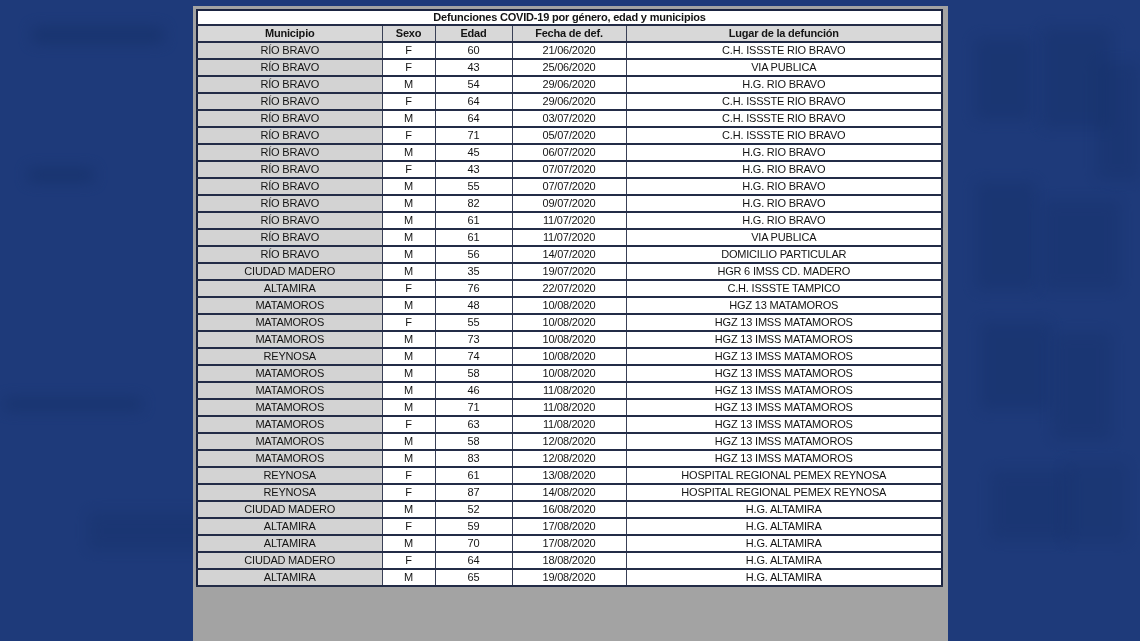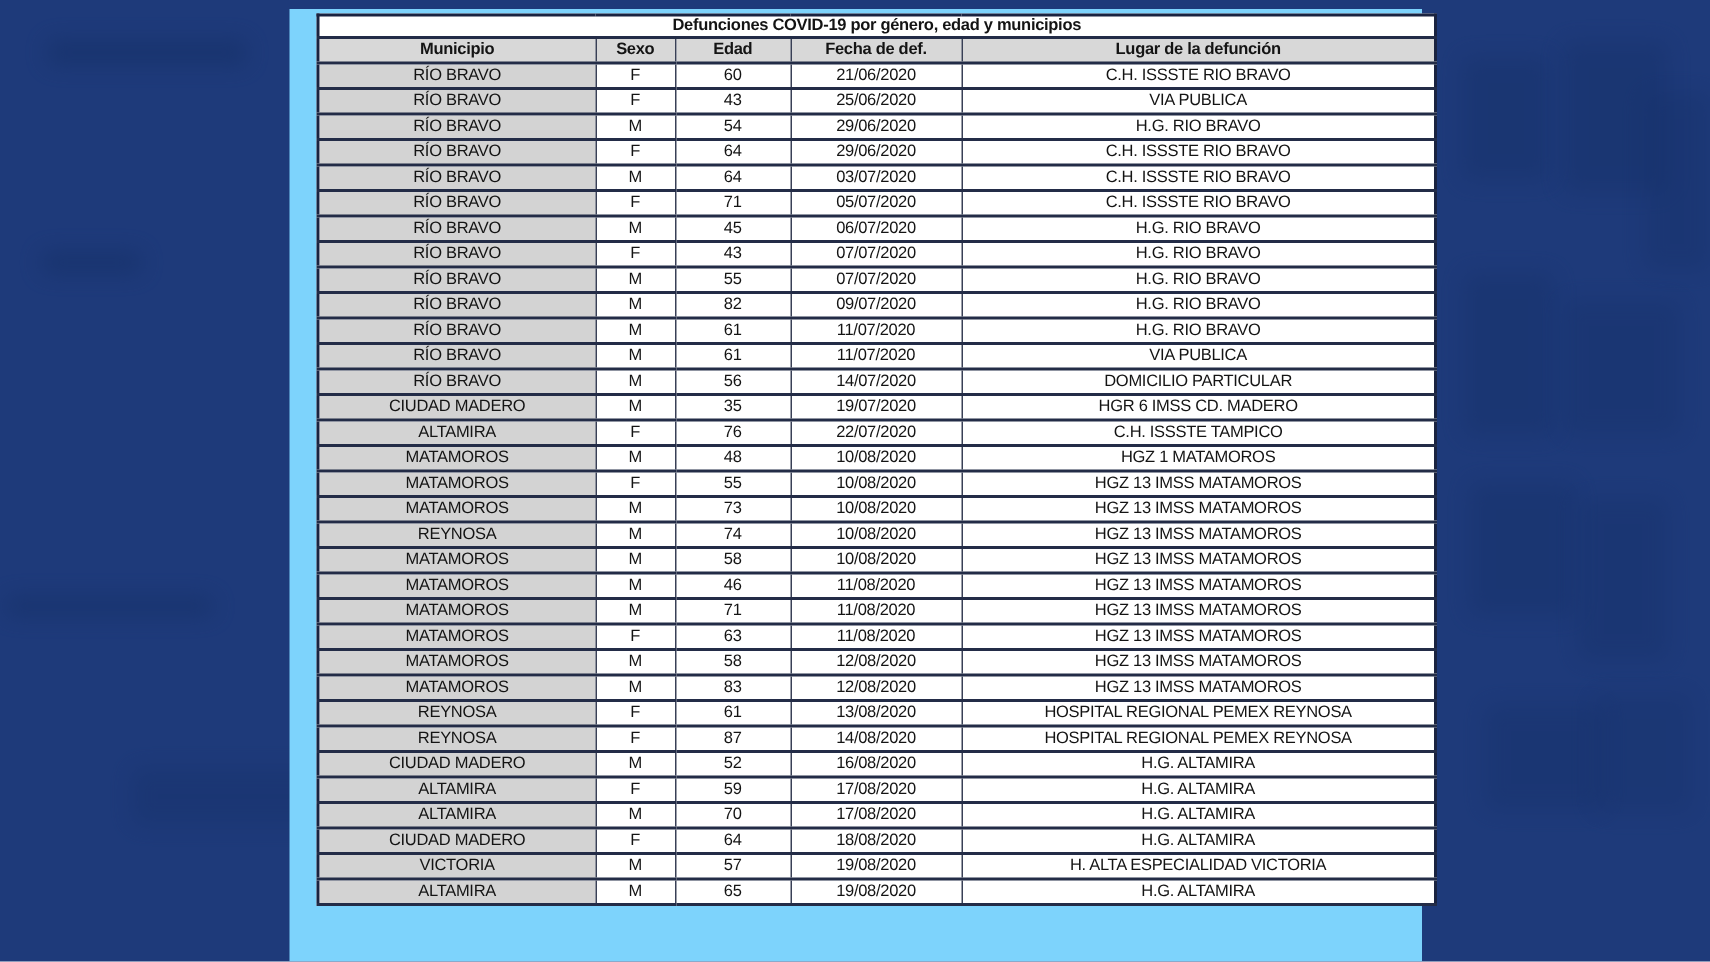--- a/index.html
+++ b/index.html
@@ -22,23 +22,23 @@
     opacity: .55;
     border-radius: 4px;
   }
   
   .doc {
     position: absolute;
     left: 193px;
     top: 6px;
     width: 755px;
     height: 635px;
-    background: #7dd3fc;
+    background: #a3a3a3;
     box-sizing: border-box;
-    padding: 3px 3px 0 18px;
+    padding: 3px 3px 0 3px;
   }
   table.grid {
     width: 745px;
     border-collapse: collapse;
     table-layout: fixed;
     background: #ffffff;
     border: 2px solid #1a2340;
     color: #141414;
   }
   table.grid td, table.grid th {
@@ -222,21 +222,21 @@
           <td>F</td>
           <td>76</td>
           <td>22/07/2020</td>
           <td class="place">C.H. ISSSTE TAMPICO</td>
         </tr>
         <tr>
           <td class="muni">MATAMOROS</td>
           <td>M</td>
           <td>48</td>
           <td>10/08/2020</td>
-          <td class="place">HGZ 1 MATAMOROS</td>
+          <td class="place">HGZ 13 MATAMOROS</td>
         </tr>
         <tr>
           <td class="muni">MATAMOROS</td>
           <td>F</td>
           <td>55</td>
           <td>10/08/2020</td>
           <td class="place">HGZ 13 IMSS MATAMOROS</td>
         </tr>
         <tr>
           <td class="muni">MATAMOROS</td>
@@ -328,27 +328,20 @@
           <td>70</td>
           <td>17/08/2020</td>
           <td class="place">H.G. ALTAMIRA</td>
         </tr>
         <tr>
           <td class="muni">CIUDAD MADERO</td>
           <td>F</td>
           <td>64</td>
           <td>18/08/2020</td>
           <td class="place">H.G. ALTAMIRA</td>
-        </tr>
-        <tr>
-          <td class="muni">VICTORIA</td>
-          <td>M</td>
-          <td>57</td>
-          <td>19/08/2020</td>
-          <td class="place">H. ALTA ESPECIALIDAD VICTORIA</td>
         </tr>
         <tr>
           <td class="muni">ALTAMIRA</td>
           <td>M</td>
           <td>65</td>
           <td>19/08/2020</td>
           <td class="place">H.G. ALTAMIRA</td>
         </tr>
       </tbody>
   </table>

